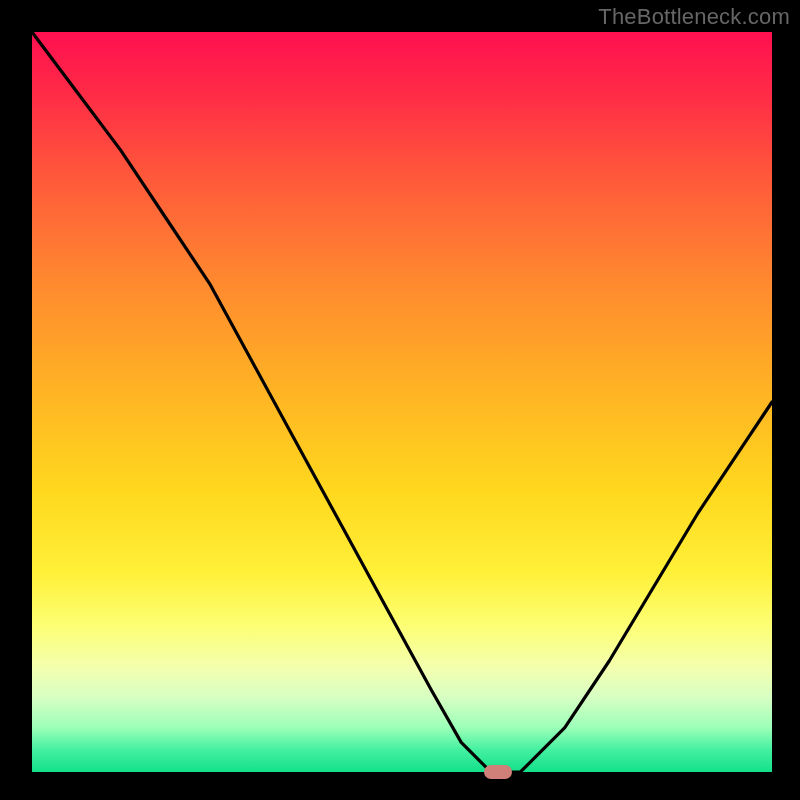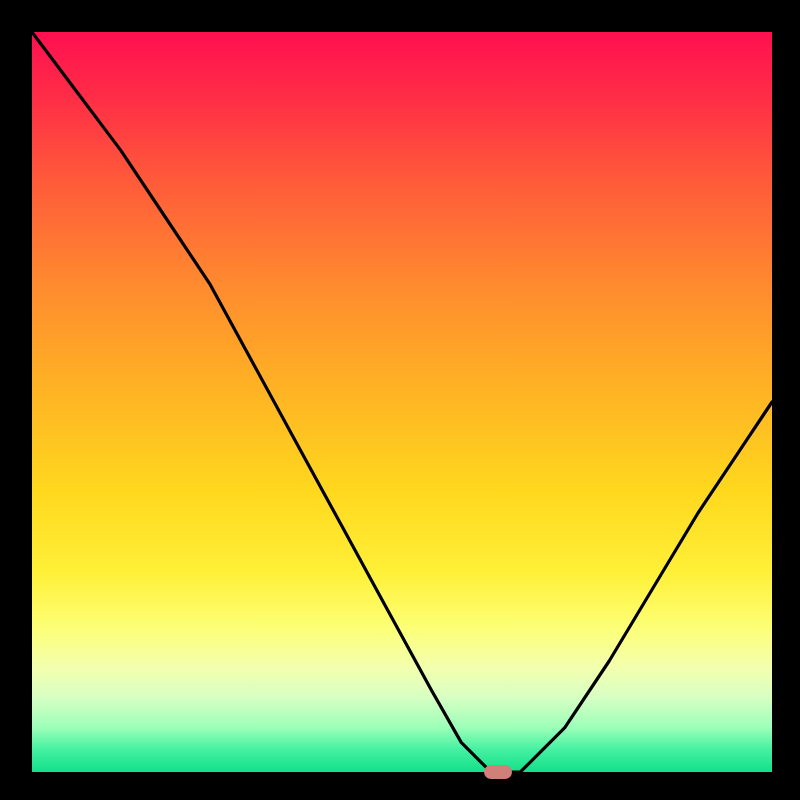--- a/index.html
+++ b/index.html
@@ -74,20 +74,21 @@
     background: #d08078;
     border-radius: 7px;
     transform: translate(-50%, -50%);
   }
 </style>
 </head>
 <body>
 
 <div class="stage">
 
+  <div class="attribution">TheBottleneck.com</div>
 
   <div class="plot-box">
     <div class="gradient-fill"></div>
 
     <svg class="curve-svg" viewBox="0 0 740 740" preserveAspectRatio="none">
       <path id="bottleneck-path" class="curve-path" d="M0.0 0.0 L44.4 59.2 L88.8 118.4 L133.2 185.0 L177.6 251.6 L222.0 333.0 L266.4 414.4 L310.8 495.8 L355.2 577.2 L399.6 658.6 L429.2 710.4 L458.8 740.0 L488.4 740.0 L532.8 695.6 L577.2 629.0 L621.6 555.0 L666.0 481.0 L710.4 414.4 L740.0 370.0"></path>
     </svg>
 
     <div id="min-marker" class="marker" style="left: 466.2px; top: 740px;"></div>
   </div>

